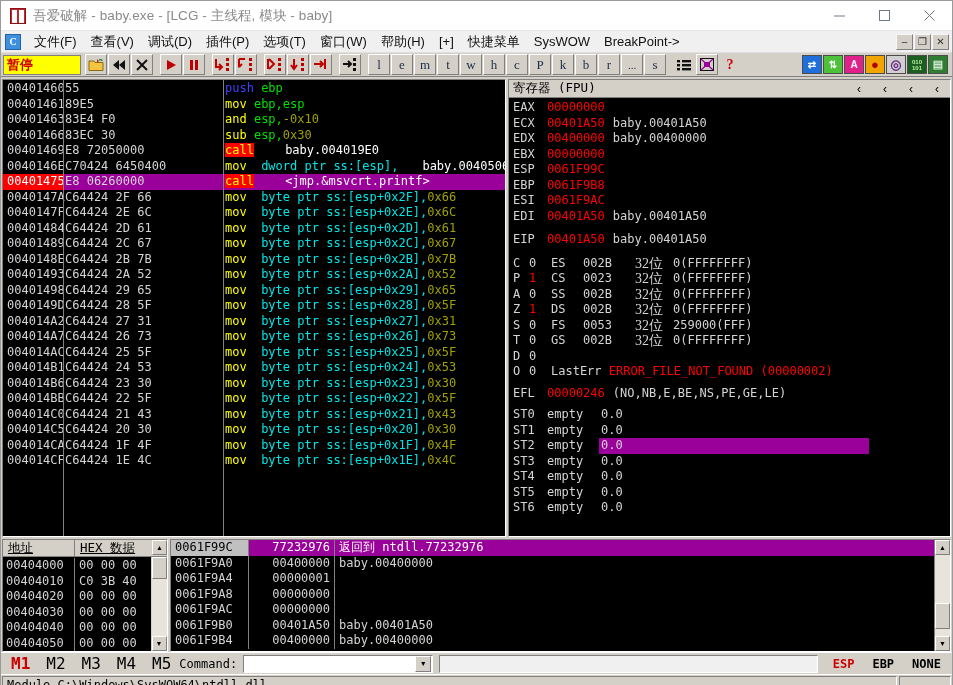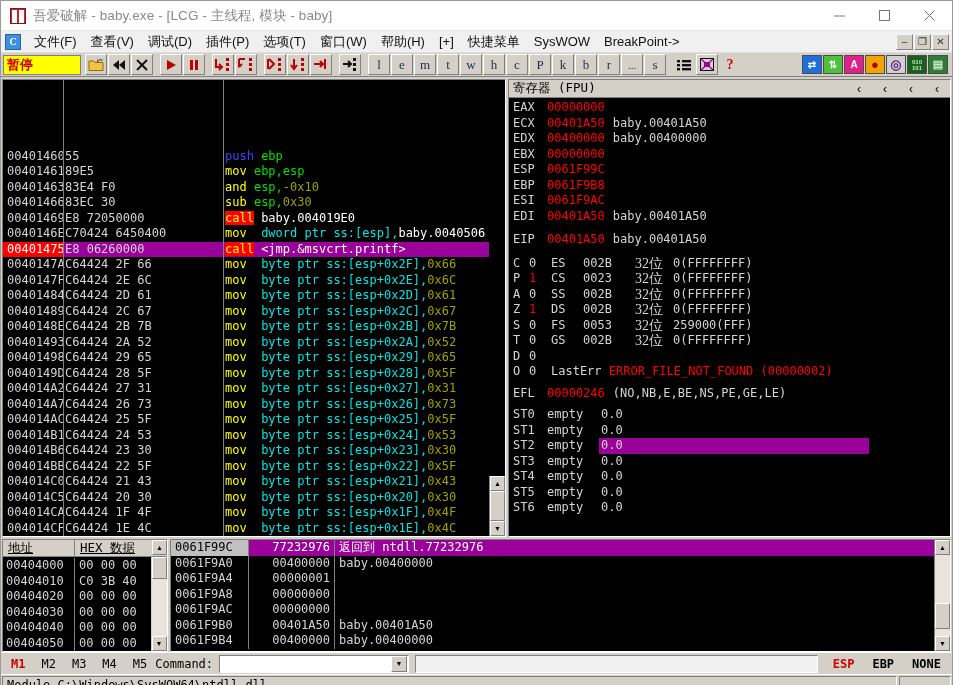--- a/index.html
+++ b/index.html
@@ -135,42 +135,41 @@
 
   
   .disasm-pane {
     width: 504px; flex: 0 0 504px; display: flex; flex-direction: column;
     border: 1px solid; border-color: #808080 #ffffff #ffffff #808080;
     background: #000;
   }
   .disasm-body {
     flex: 1 1 auto; display: flex; background: #000; overflow: hidden;
     position: relative;
-    align-items: flex-end;
   }
   .disasm-rows { flex: 1 1 auto; padding-top: 1px; }
   .drow { display: flex; height: 15.5px; align-items: center; }
   .drow .addr {
     width: 60px; flex: 0 0 60px; color: #d4d4d4; padding-left: 4px;
     background: #000;
   }
   .drow .bytes {
     width: 160px; flex: 0 0 160px; color: #d4d4d4; padding-left: 2px;
   }
   .drow .inst { flex: 1 1 auto; padding-left: 2px; overflow: hidden; }
   .drow.sel .addr { background: #ff0000; color: #ffffff; }
   .drow.sel { background: #9a009a; }
   .drow.sel .bytes { background: #9a009a; color: #d4d4d4; }
   .mn { color: #ffff00; }
   .mn-push { color: #4040ff; }
   .mn-call { background: #ff0000; color: #ffff00; }
   .op-reg { color: #00e000; }
   .op-num { color: #a0a000; }
   .op-mem { color: #00e5e5; }
-  .op-white { color: #ffffff; }
+  .op-white { color: #ffffff; margin-left: 24px; }
   .disasm-vline {
     position: absolute; left: 60px; top: 0; bottom: 0; width: 1px;
     background: #808080;
   }
   .disasm-vline2 {
     position: absolute; left: 220px; top: 0; bottom: 0; width: 1px;
     background: #808080;
   }
   .info-strip {
     height: 56px; flex: 0 0 56px; background: #000;
@@ -275,21 +274,21 @@
   .strow.sel .st-cmt { background: #9a009a; color: #fff; }
   .retkw { color: #ffffff; }
 
   
   .cmdbar {
     height: 22px; flex: 0 0 22px; background: #d4d0c8;
     display: flex; align-items: center; padding: 0 2px;
     border-top: 1px solid #ffffff;
   }
   .mtag {
-    font-family: "DejaVu Sans Mono", monospace; font-size: 12px;
+    font-family: "DejaVu Sans Mono", monospace; font-size: 16px;
     padding: 0 8px; color: #000;
   }
   .mtag.active { color: #cc0000; font-weight: bold; }
   .cmd-label {
     font-family: "DejaVu Sans Mono", monospace; font-size: 12px;
     margin-right: 6px; color: #000;
   }
   .cmd-combo {
     width: 190px; height: 18px; background: #fff;
     border: 1px solid; border-color: #808080 #ffffff #ffffff #808080;

